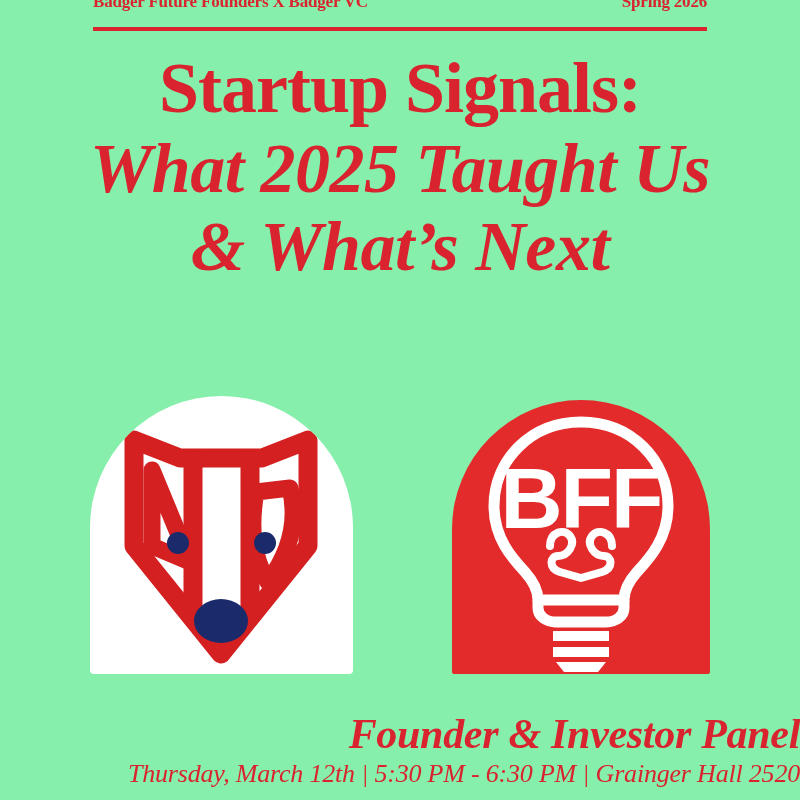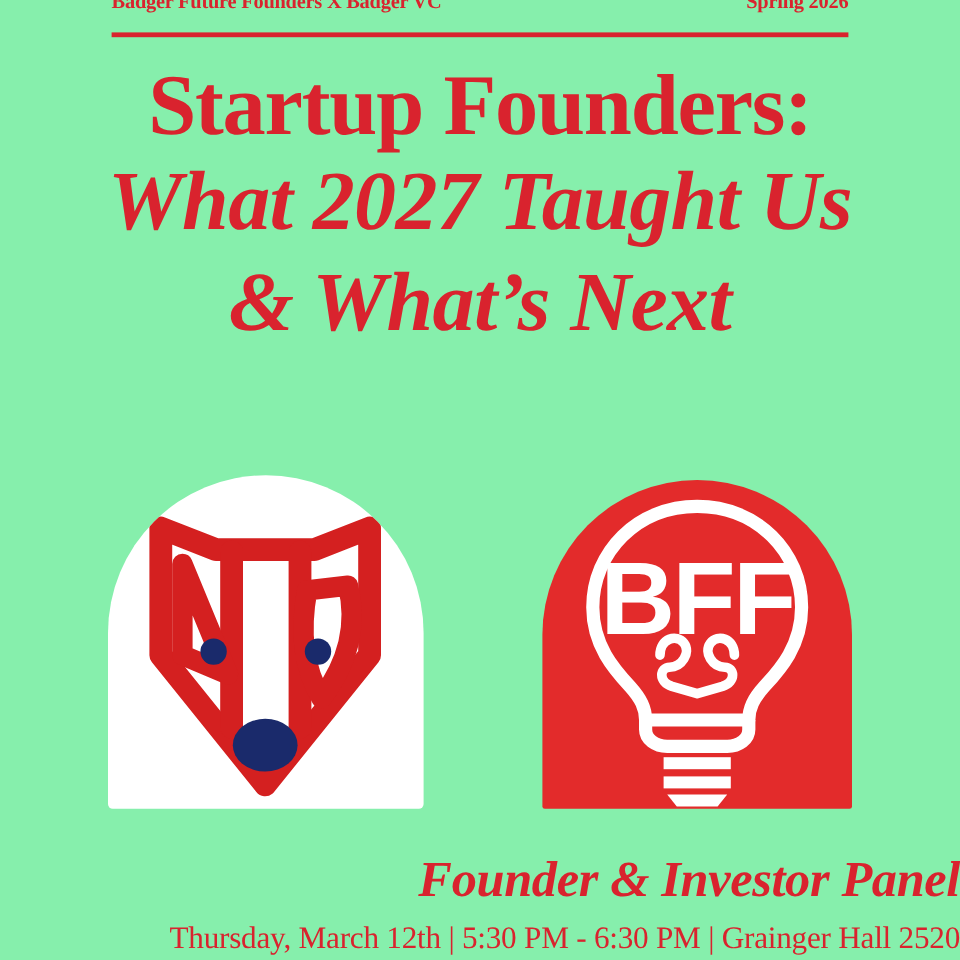--- a/index.html
+++ b/index.html
@@ -74,21 +74,20 @@
     color: #d9232e;
     font-family: "Liberation Serif", "DejaVu Serif", serif;
     font-weight: bold;
     font-style: italic;
     font-size: 70px;
     line-height: 1.12;
     letter-spacing: -0.5px;
     margin: 0;
   }
   .title-sub.line2 {
-    margin-top: 6px;
   }
 
   
   .logos {
     position: absolute;
     top: 396px;
     left: 0;
     width: 800px;
     height: 280px;
     display: flex;
@@ -135,43 +134,44 @@
     font-weight: bold;
     font-style: italic;
     font-size: 42px;
     line-height: 1.05;
     letter-spacing: -0.3px;
     margin: 0;
   }
   .footer-details {
     color: #d9232e;
     font-family: "Liberation Serif", "DejaVu Serif", serif;
+    font-style: italic;
     font-size: 26px;
     line-height: 1.1;
     letter-spacing: -0.2px;
-    margin: 12px 0 0 0;
+    margin: 4px 0 0 0;
     white-space: nowrap;
     padding-left: 10px;
   }
 </style>
 </head>
 <body>
 
 <div class="poster">
 
   <div class="header-row">
     <div class="header-left">Badger Future Founders X Badger VC</div>
     <div class="header-right">Spring 2026</div>
   </div>
 
   <div class="rule"></div>
 
   <div class="title-block">
-    <div class="title-main">Startup Founders:</div>
-    <div class="title-sub">What 2027 Taught Us</div>
+    <div class="title-main">Startup Signals:</div>
+    <div class="title-sub">What 2025 Taught Us</div>
     <div class="title-sub line2">&amp; What’s Next</div>
   </div>
 
   <div class="logos">
 
     <div class="logo-card badger-card">
       <svg viewBox="0 0 263 278" xmlns="http://www.w3.org/2000/svg">
 
         <path d="M 44 44
                  L 44 150

